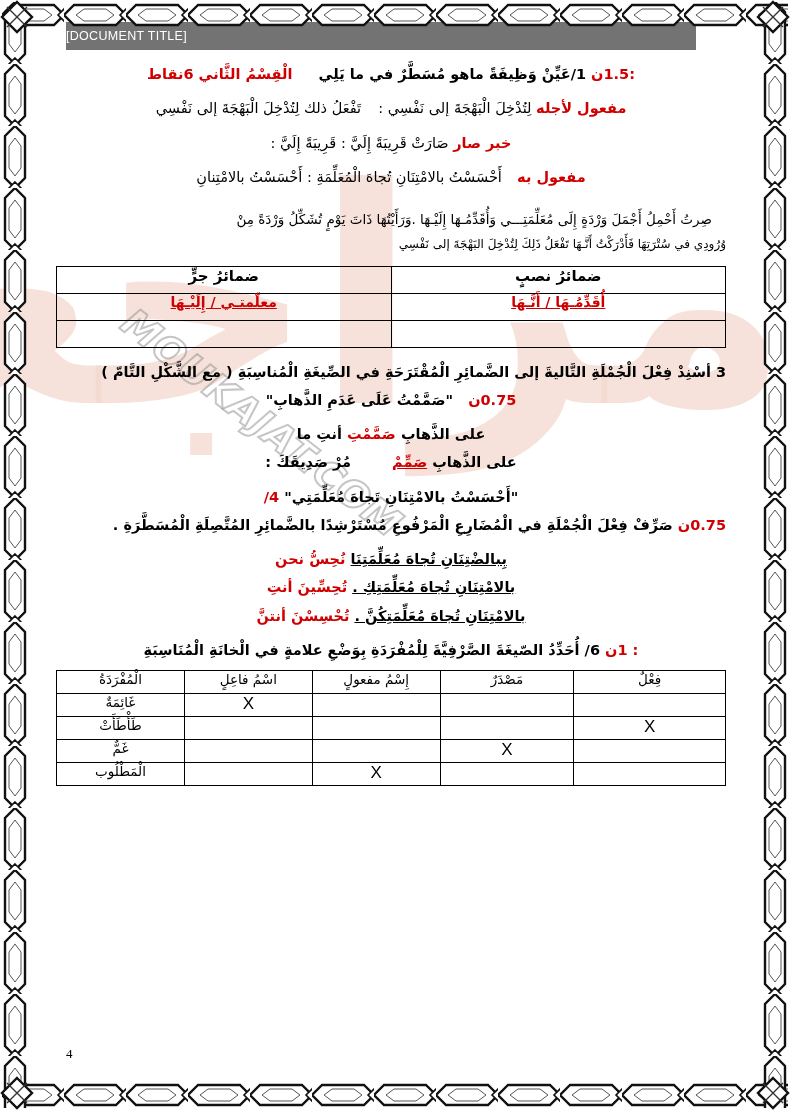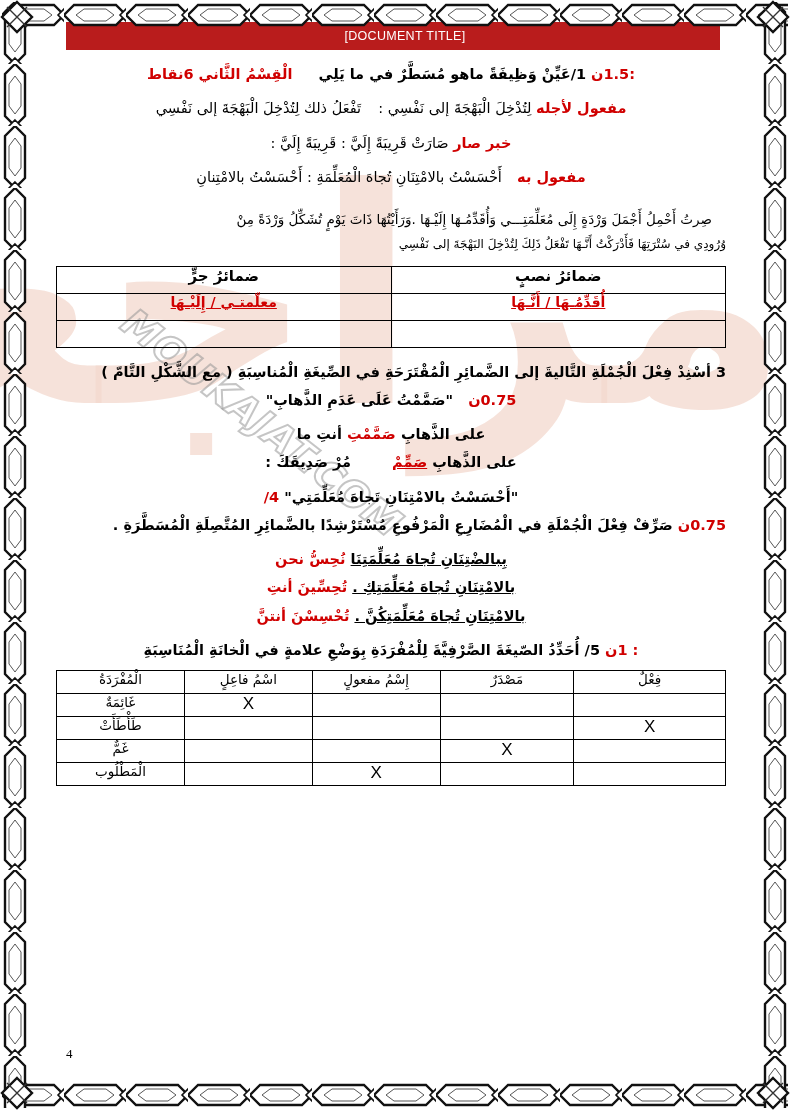--- a/index.html
+++ b/index.html
@@ -39,26 +39,25 @@
     width: 100%; height: 100%;
   }
 
   
   .title-banner {
     position: absolute;
     top: 22px;
     left: 66px;
     width: 630px;
     height: 28px;
-    background: #b91c1c;
+    background: #737373;
     z-index: 3;
     display: flex;
     align-items: center;
-    justify-content: center;
-    padding-left: 24px;
+    justify-content: flex-end;
   }
   .title-banner span {
     color: #ffffff;
     font-size: 12.5px;
     letter-spacing: 0.3px;
     font-family: "Liberation Sans", sans-serif;
     direction: ltr;
   }
 
   
@@ -286,21 +285,21 @@
     <div class="line bold ctr-ish">
       <span class="u"> بالامْتِنَانِ تُجاهَ مُعَلِّمَتِكُنَّ .</span>
       <span class="bred">تُحْسِسْنَ</span>
       <span class="bred">أنتنَّ </span>
     </div>
 
     <div class="sp-xs"></div>
 
     <div class="line bold ctr-ish">
       <span class="bred">: 1ن</span>
-      <span>5/ أُحَدِّدُ الصّيغَةَ الصَّرْفِيَّةَ لِلْمُفْرَدَةِ بِوَضْعِ علامةٍ في الْخانَةِ الْمُنَاسِبَةِ</span>
+      <span>6/ أُحَدِّدُ الصّيغَةَ الصَّرْفِيَّةَ لِلْمُفْرَدَةِ بِوَضْعِ علامةٍ في الْخانَةِ الْمُنَاسِبَةِ</span>
     </div>
 
     <div class="sp-xs"></div>
 
     <table class="doc-table t2">
       <tbody>
         <tr>
           <td class="hdr" style="width:23%">فِعْلٌ</td>
           <td class="hdr" style="width:20%">مَصْدَرٌ</td>
           <td class="hdr" style="width:19%">إِسْمُ مفعولٍ</td>

